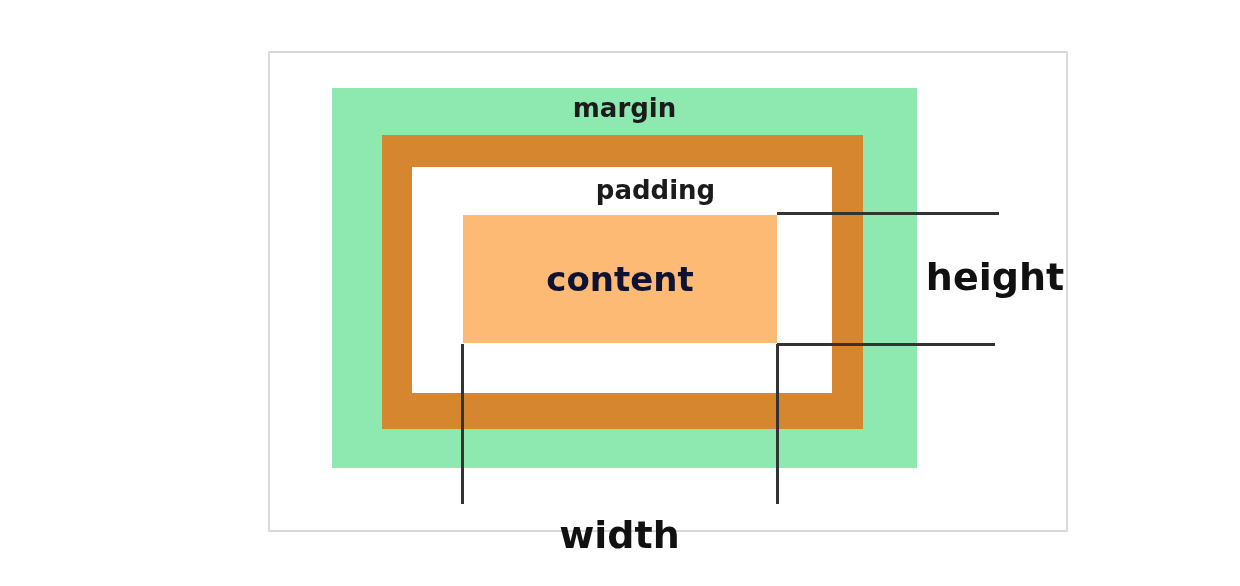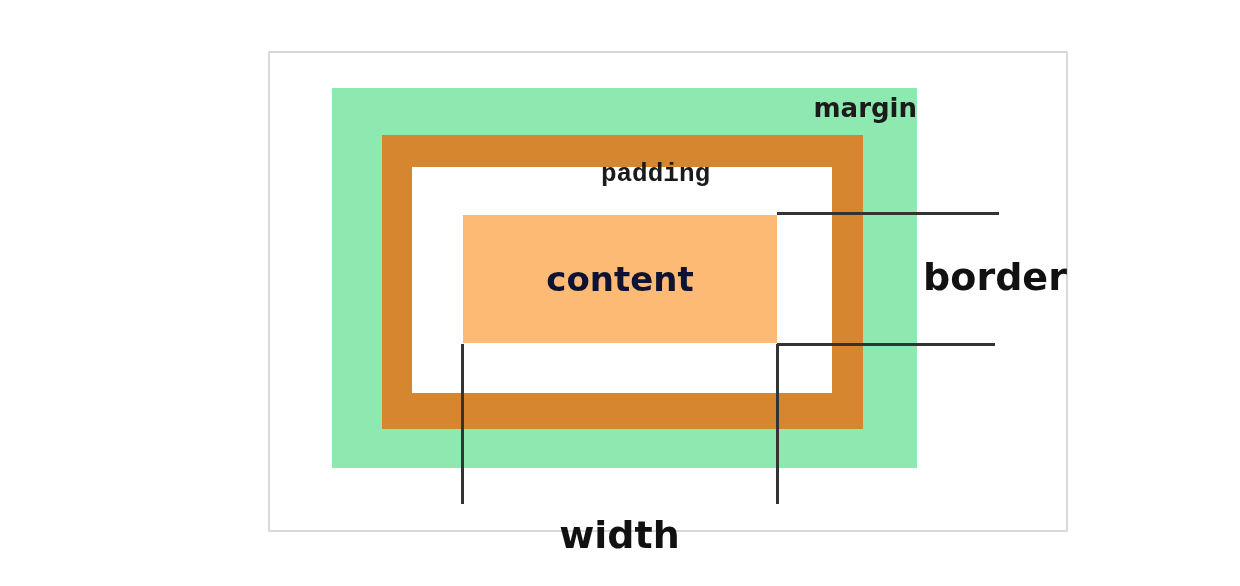--- a/index.html
+++ b/index.html
@@ -27,22 +27,22 @@
     display: flex; align-items: center; justify-content: center;
   }
   .lbl {
     position: absolute;
     text-align: center;
     font-weight: bold;
     font-size: 26px;
     color: #1b1b1b;
     line-height: 1.15;
   }
-  .margin-lbl  { left: 332px; top: 94px;  width: 585px; text-align: right; }
-  .padding-lbl { left: 412px; top: 160px; width: 487px; font-family: Liberation Mono, monospace; }
+  .margin-lbl  { left: 332px; top: 94px;  width: 585px; }
+  .padding-lbl { left: 412px; top: 176px; width: 487px; }
   .border-lbl  { left: 382px; top: 394px; width: 481px; color: #3f2c10; }
   .content-lbl {
     font-weight: bold;
     font-size: 34px;
     color: #0e1233;
   }
   .line { position: absolute; background: #333333; }
   .top-height-line    { left: 777px; top: 212px; width: 222px; height: 3px; }
   .bottom-height-line { left: 777px; top: 343px; width: 218px; height: 3px; }
   .left-width-line    { left: 461px; top: 344px; width: 3px;  height: 160px; }
@@ -78,17 +78,17 @@
   <span class="lbl margin-lbl">margin</span>
 
   <span class="lbl padding-lbl">padding</span>
 
 
   <div class="line top-height-line" style="background-color: rgb(51, 51, 51);"></div>
   <div class="line bottom-height-line" style="background-color: rgb(51, 51, 51);"></div>
   <div class="line left-width-line" style="background-color: rgb(51, 51, 51);"></div>
   <div class="line right-width-line" style="background-color: rgb(51, 51, 51);"></div>
 
-  <span class="dim-lbl height-lbl">border</span>
+  <span class="dim-lbl height-lbl">height</span>
 
   <span class="dim-lbl width-lbl">width</span>
 
 </div>
 
 </body></html>

